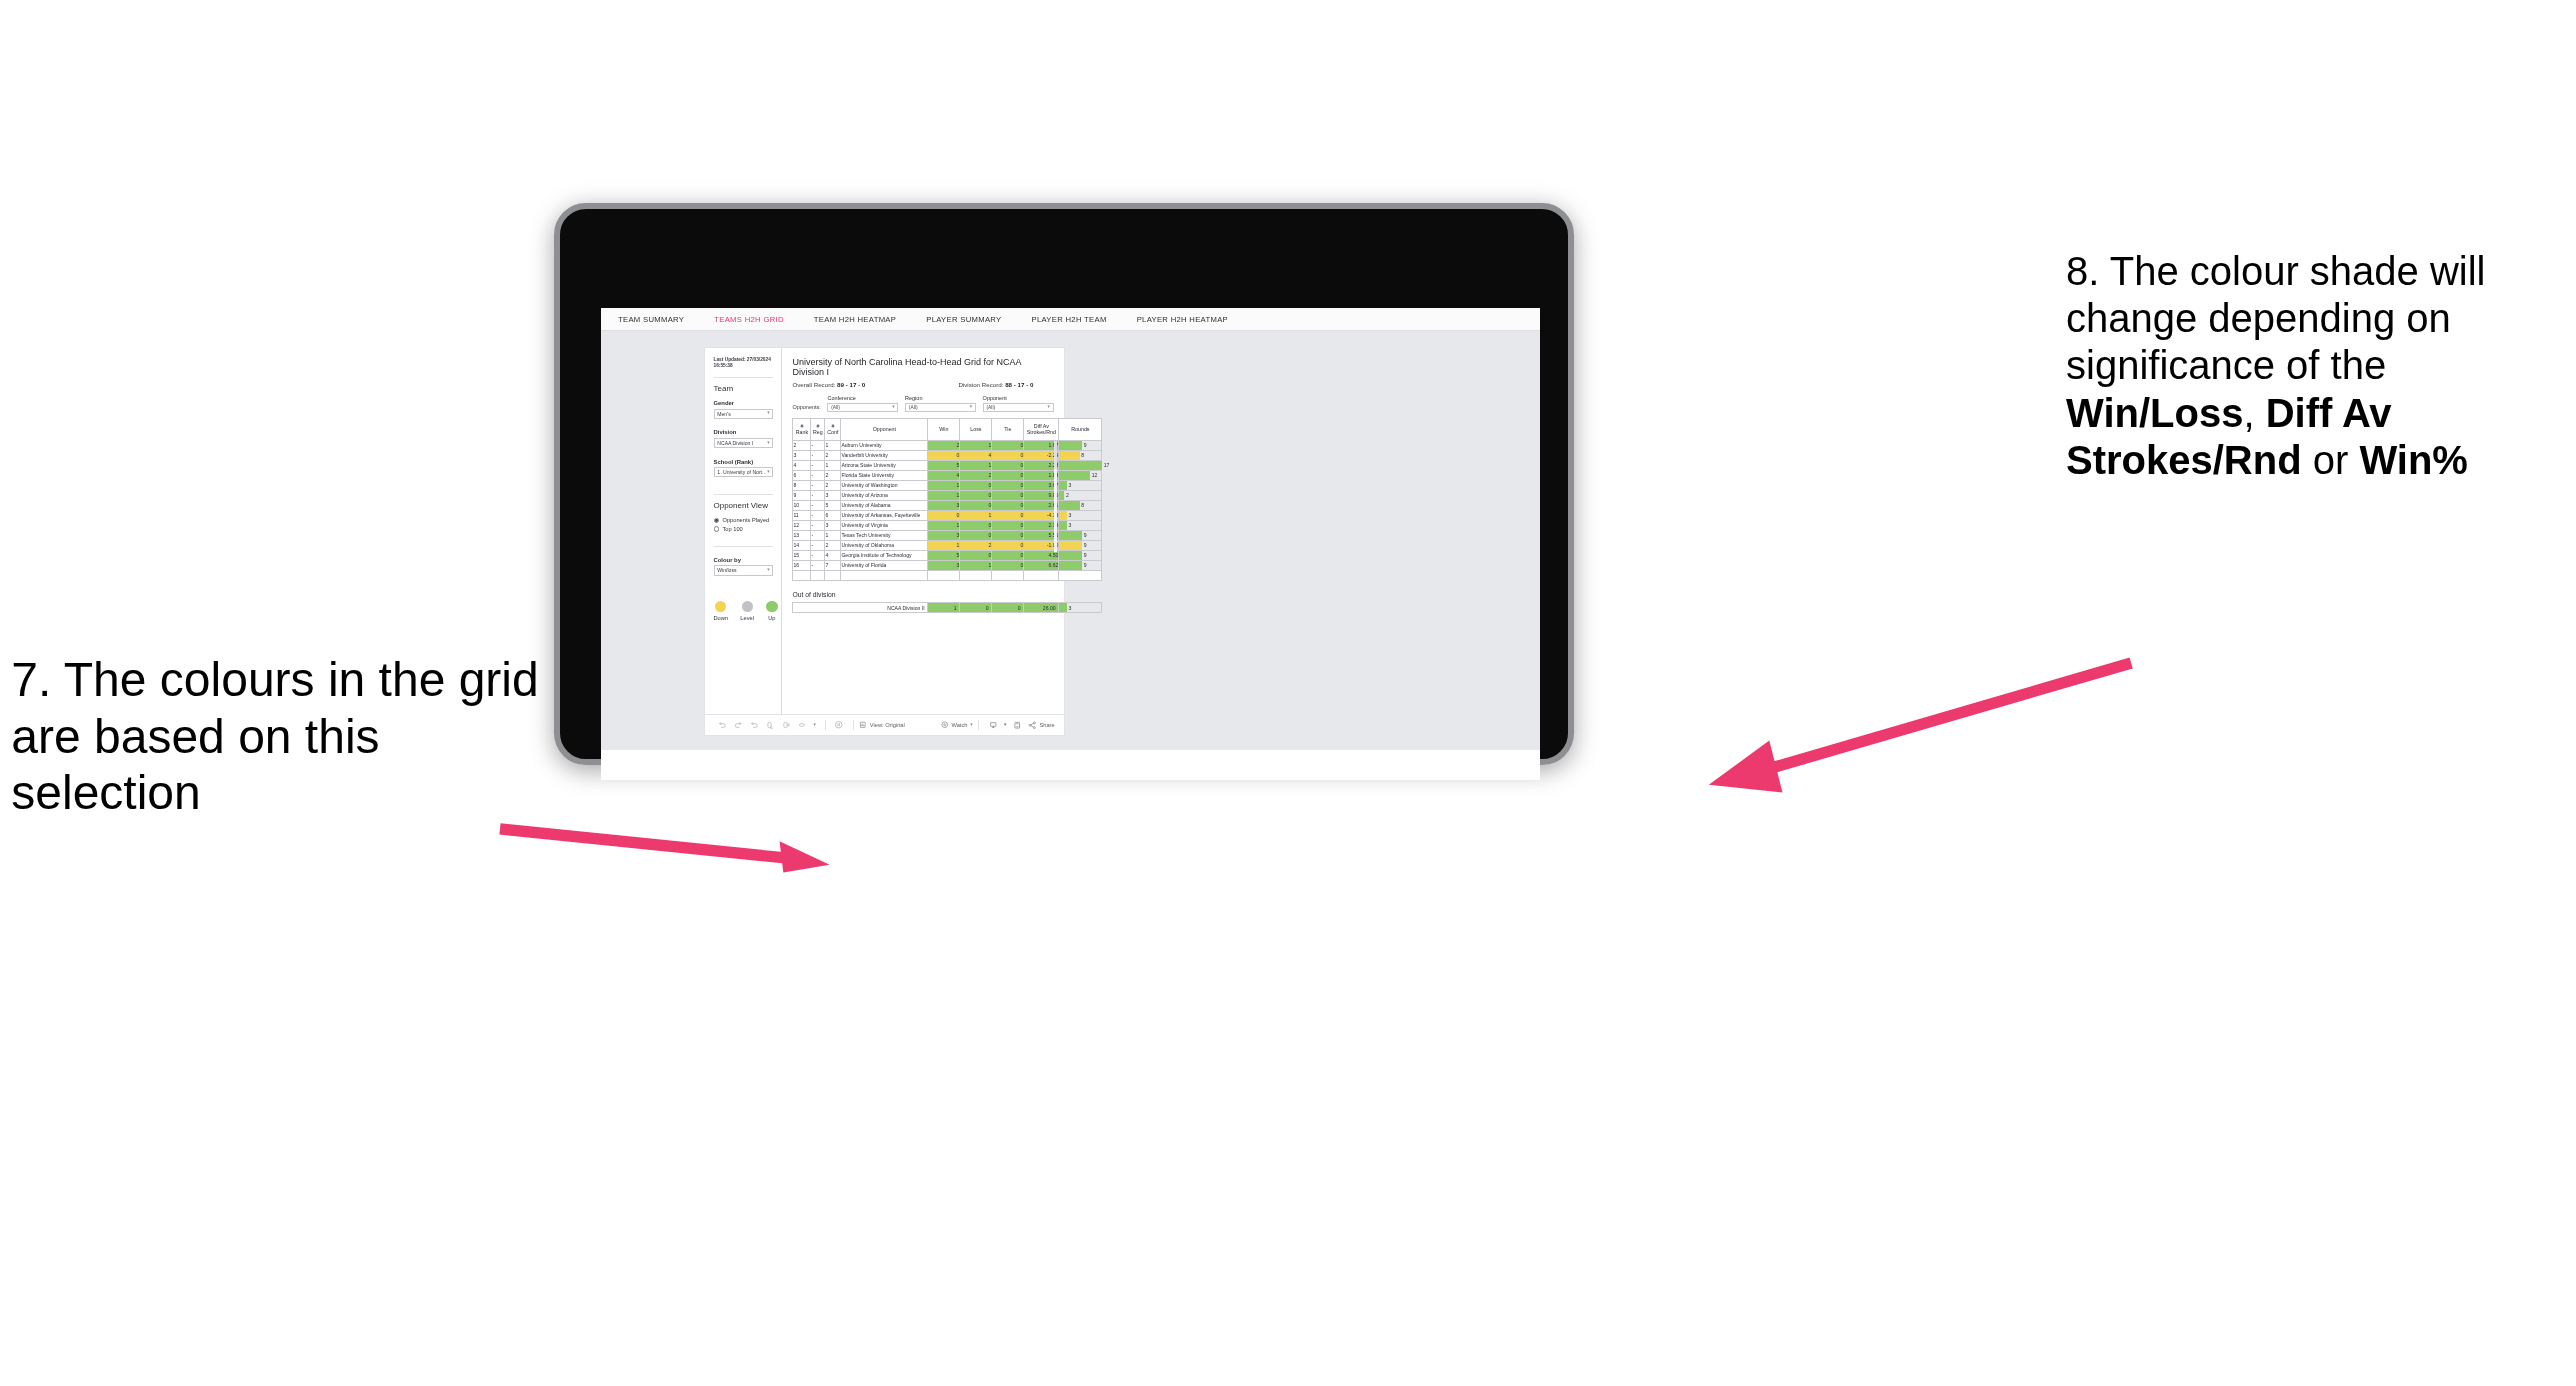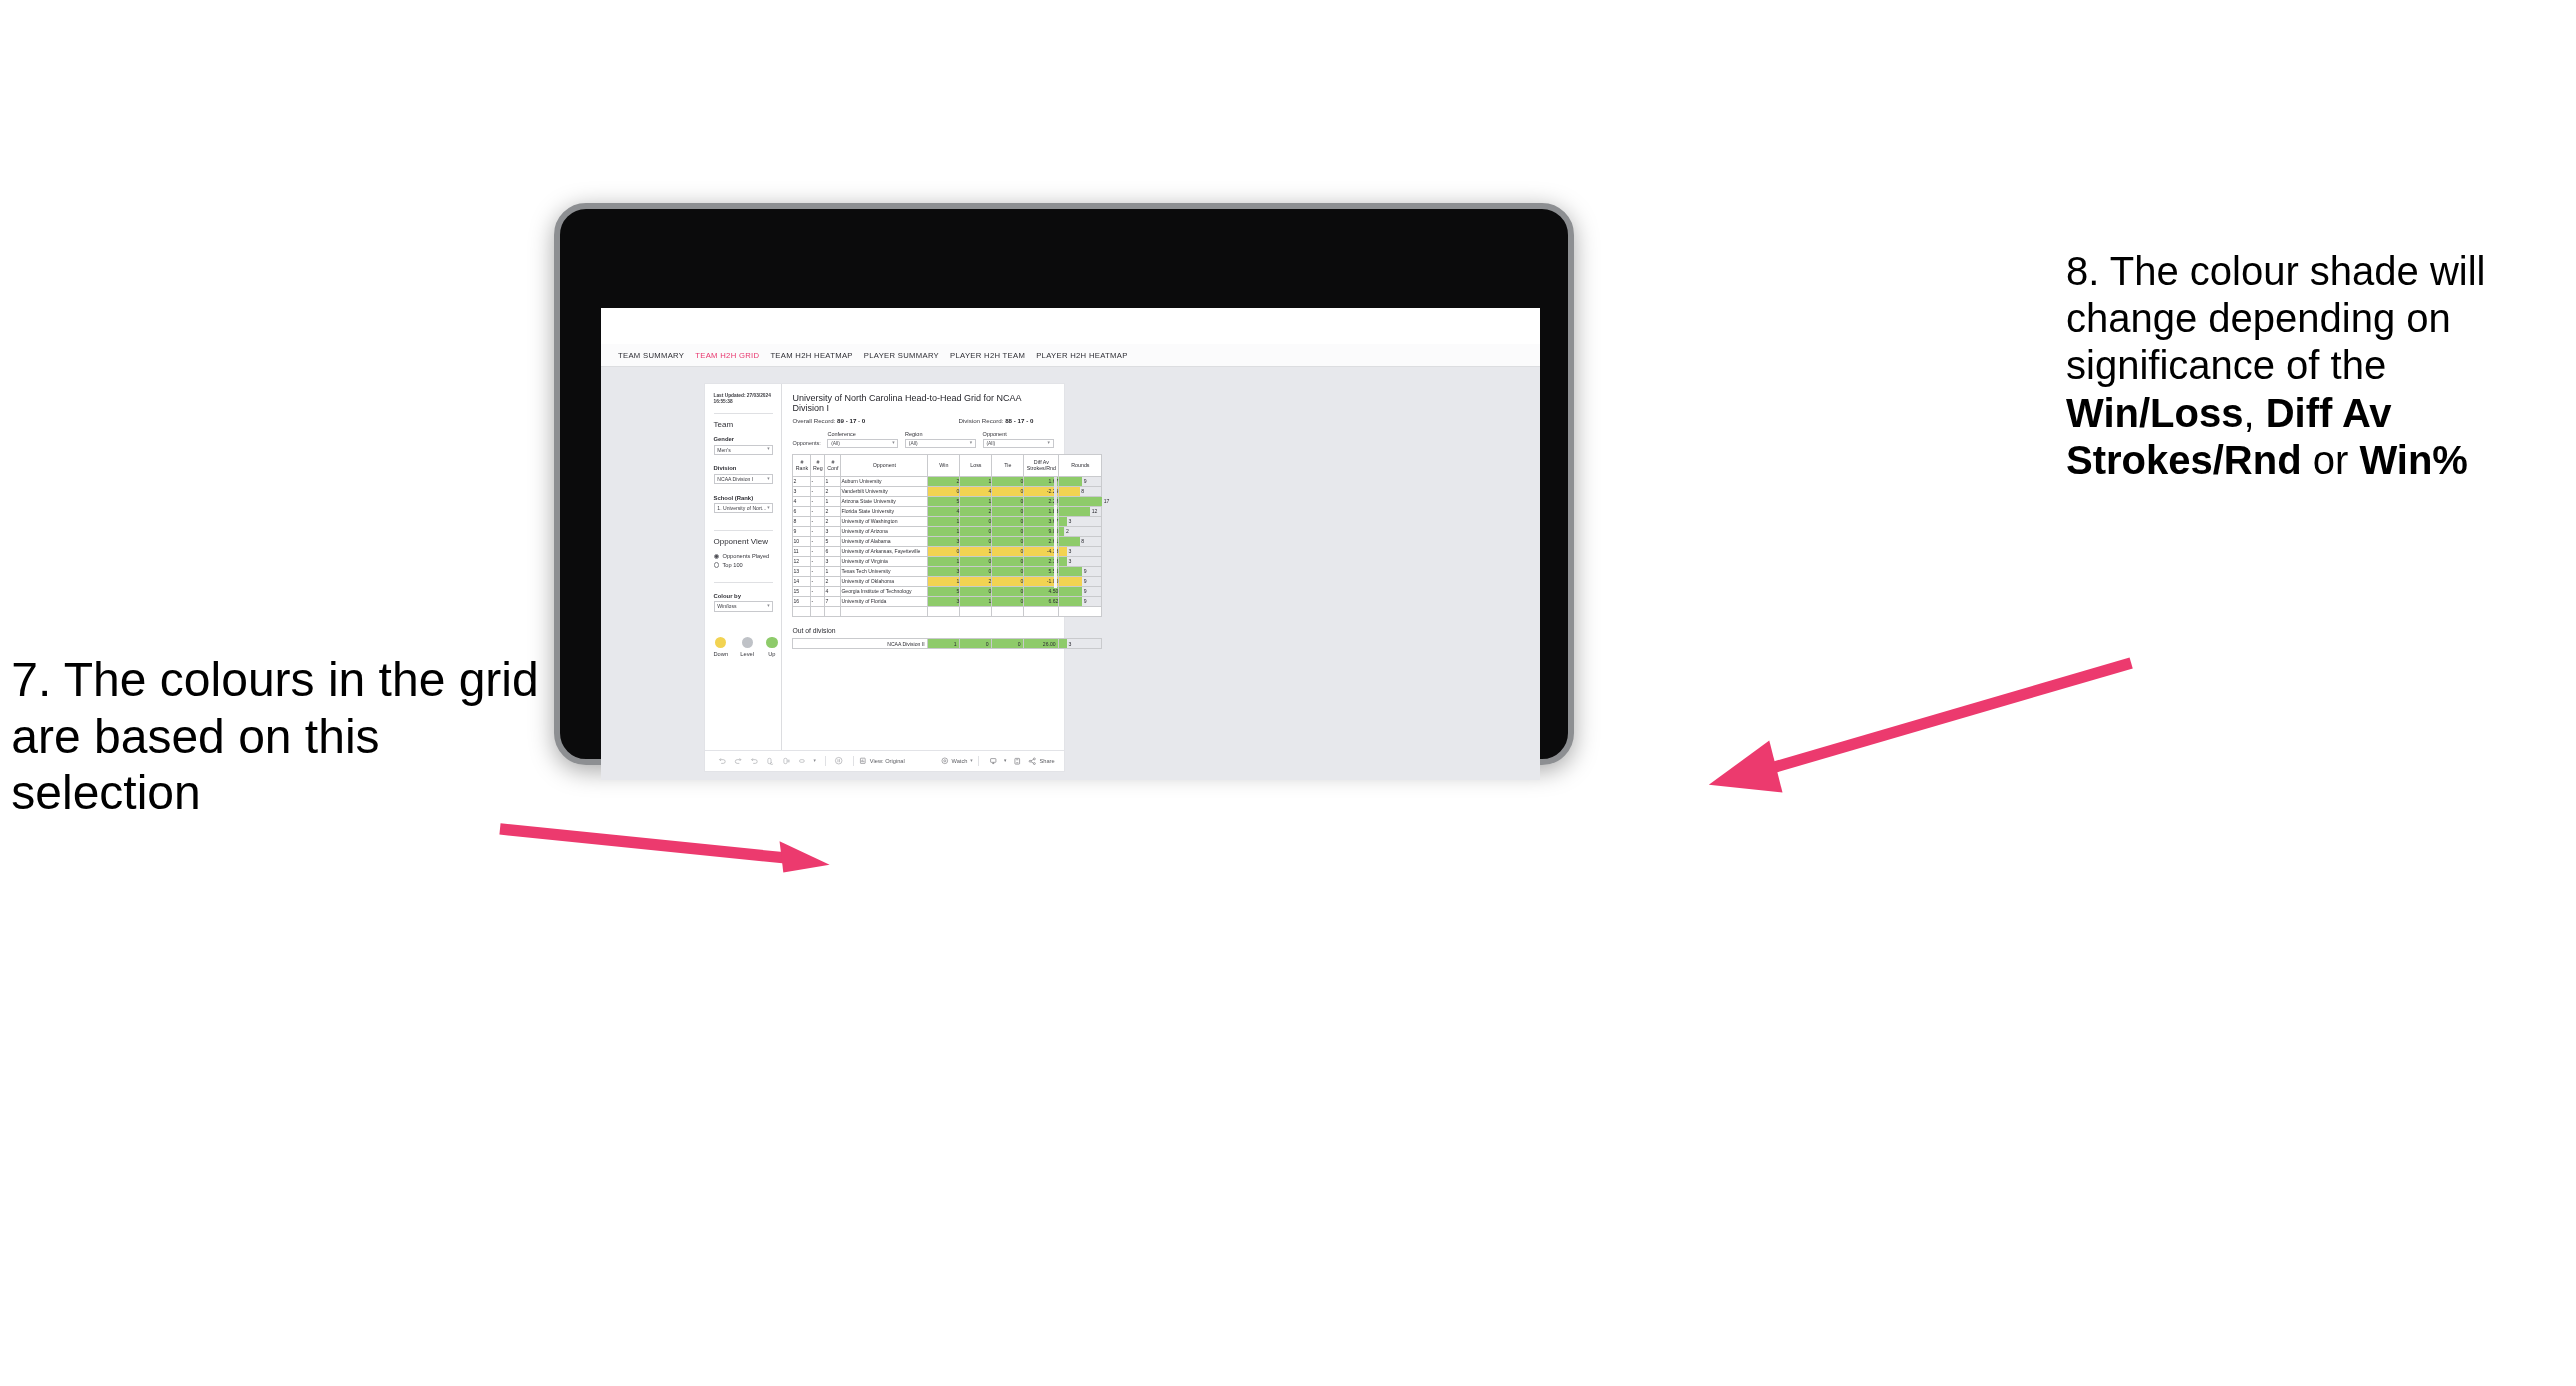--- a/index.html
+++ b/index.html
@@ -82,21 +82,21 @@
   #signout {
     position: absolute; right: 13.2px; top: 0; height: 30px;
     display: flex; align-items: center; gap: 9.4px;
     font-size: 7.7px; color: #45454b;
   }
   #signout .sep { color: #bfc0c4; }
 
   #subnav {
     height: 23px; background: #fbfbfc;
     border-bottom: 0.9px solid #dcdde0;
-    display: flex; align-items: center; padding-left: 17px; gap: 11px; margin-top: 36px;
+    display: flex; align-items: center; padding-left: 17px; gap: 30px;
   }
   #subnav .s {
     font-size: 7.7px; letter-spacing: 0.3px; color: #2d2d33; cursor: pointer;
   }
   #subnav .s.active { color: #e8356d; }
 
   
   #workspace {
     height: 419px; background: #e7e8ec;
     padding: 17px 0 0 0;
@@ -223,21 +223,21 @@
   <path d="M487 2 L100 115" stroke="#ec3a6e" stroke-width="12" fill="none"></path>
   <path d="M40 131 L104 84 L118 139 Z" fill="#ec3a6e"></path>
 </svg>
 
 <div id="tablet">
   <div id="screen">
 
 
     <div id="subnav">
       <div class="s">TEAM SUMMARY</div>
-      <div class="s active">TEAM H2H GRID</div>
+      <div class="s active">TEAMS H2H GRID</div>
       <div class="s">TEAM H2H HEATMAP</div>
       <div class="s">PLAYER SUMMARY</div>
       <div class="s">PLAYER H2H TEAM</div>
       <div class="s">PLAYER H2H HEATMAP</div>
     </div>
 
     <div id="workspace">
       <div id="viz">
         <div id="vizbody">
 

